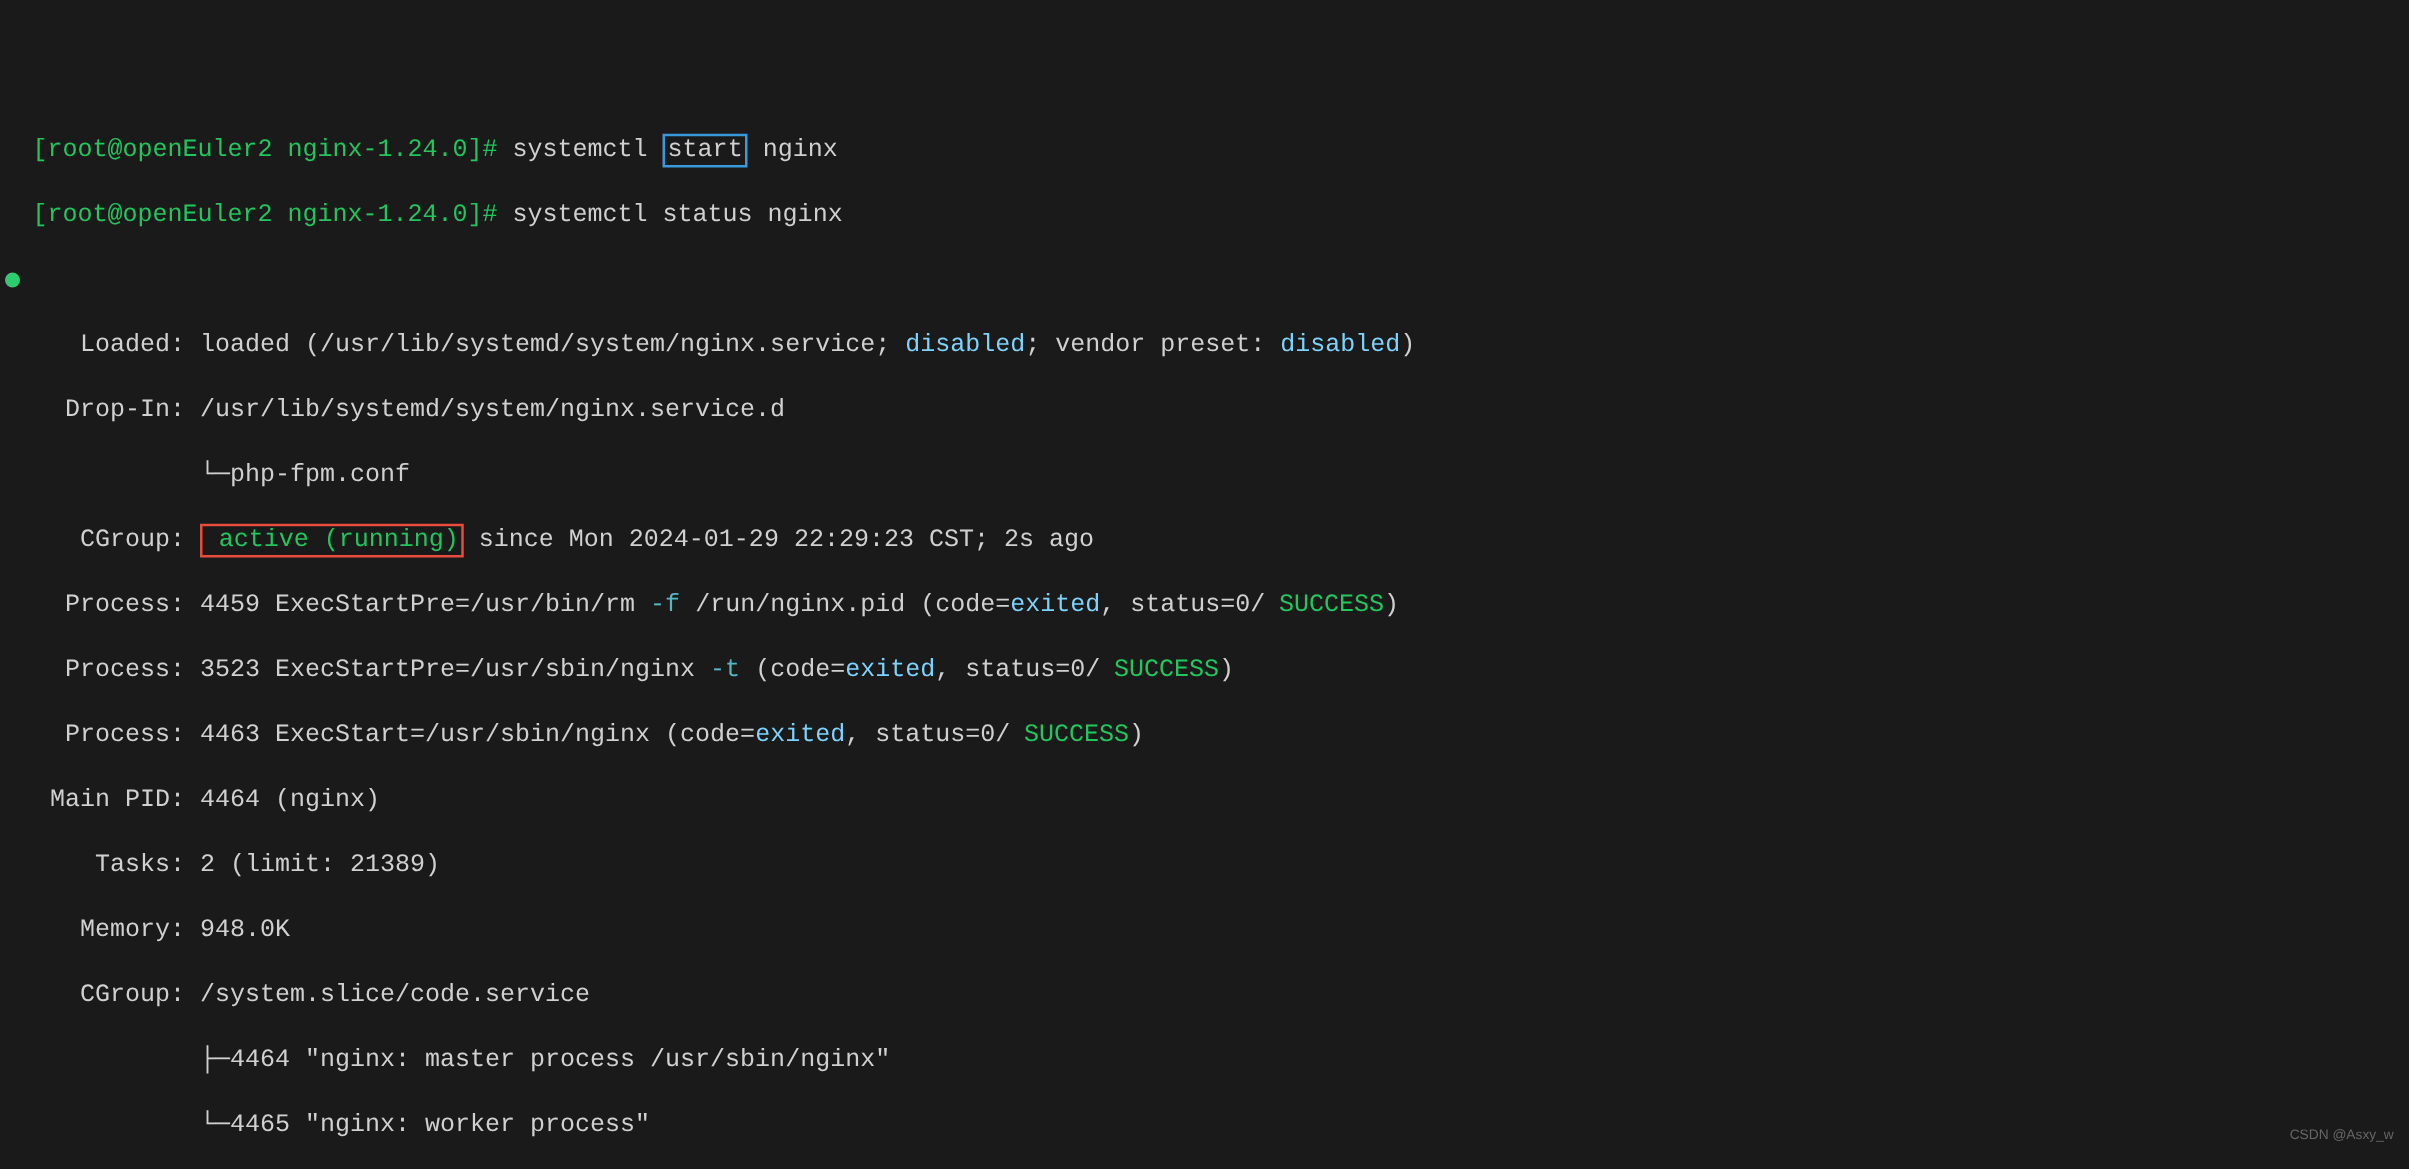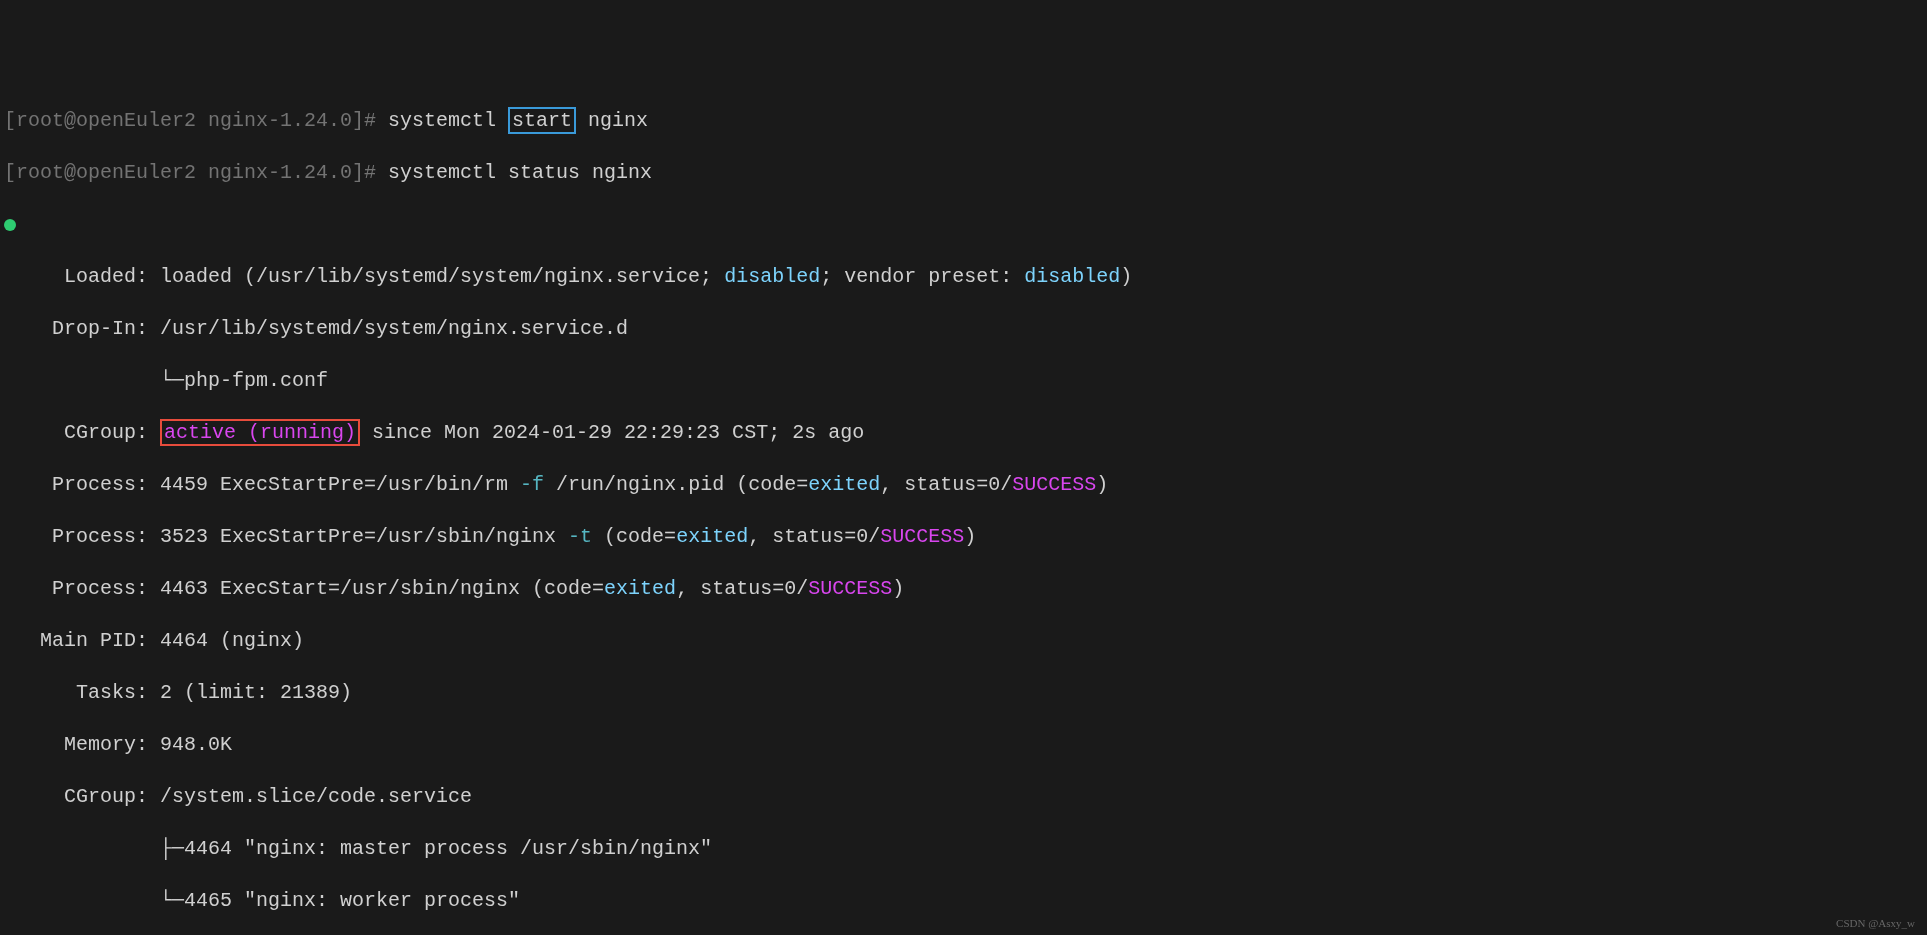--- a/index.html
+++ b/index.html
@@ -6,22 +6,22 @@
     background-color: #1a1a1a;
     color: #d0d0d0;
     font-family: 'Consolas', 'Monaco', 'Courier New', monospace;
     font-size: 20px;
     margin: 0;
     padding: 4px;
     line-height: 1.3;
     white-space: pre;
   }
   .line { white-space: pre; }
-  .prompt-host { color: #737373; }
-  .green { color: #d946ef; }
+  .prompt-host { color: #22c55e; margin-left: 22px; }
+  .green { color: #22c55e; margin-left: 11px; }
   .yellow { color: #7dd3fc; }
   .cyan { color: #56b6c2; }
   .dot-green {
     display: inline-block;
     width: 12px;
     height: 12px;
     background-color: #2ecc71;
     border-radius: 50%;
     vertical-align: middle;
     margin-right: 4px;
@@ -30,25 +30,25 @@
     border: 2px solid #3a9ad9;
     padding: 0 2px;
     margin-top: 24px;
   }
   .box-red {
     border: 2px solid #e74c3c;
     padding: 0 2px;
   }
   .watermark {
     position: fixed;
-    bottom: 5px;
+    bottom: 20px;
     right: 12px;
     font-size: 11px;
     color: #666;
-    font-family: Liberation Serif, serif;
+    font-family: Liberation Sans, sans-serif;
   }
 </style>
 </head>
 <body>
 
 
 
 <div class="line"><span class="prompt-host">[root@openEuler2 nginx-1.24.0]# </span><span>systemctl </span><span class="box-blue">start</span><span> nginx</span></div>
 <div class="line"><span class="prompt-host">[root@openEuler2 nginx-1.24.0]# </span><span>systemctl status nginx</span></div>
 <div class="line"><span class="dot-green"></span></div>

